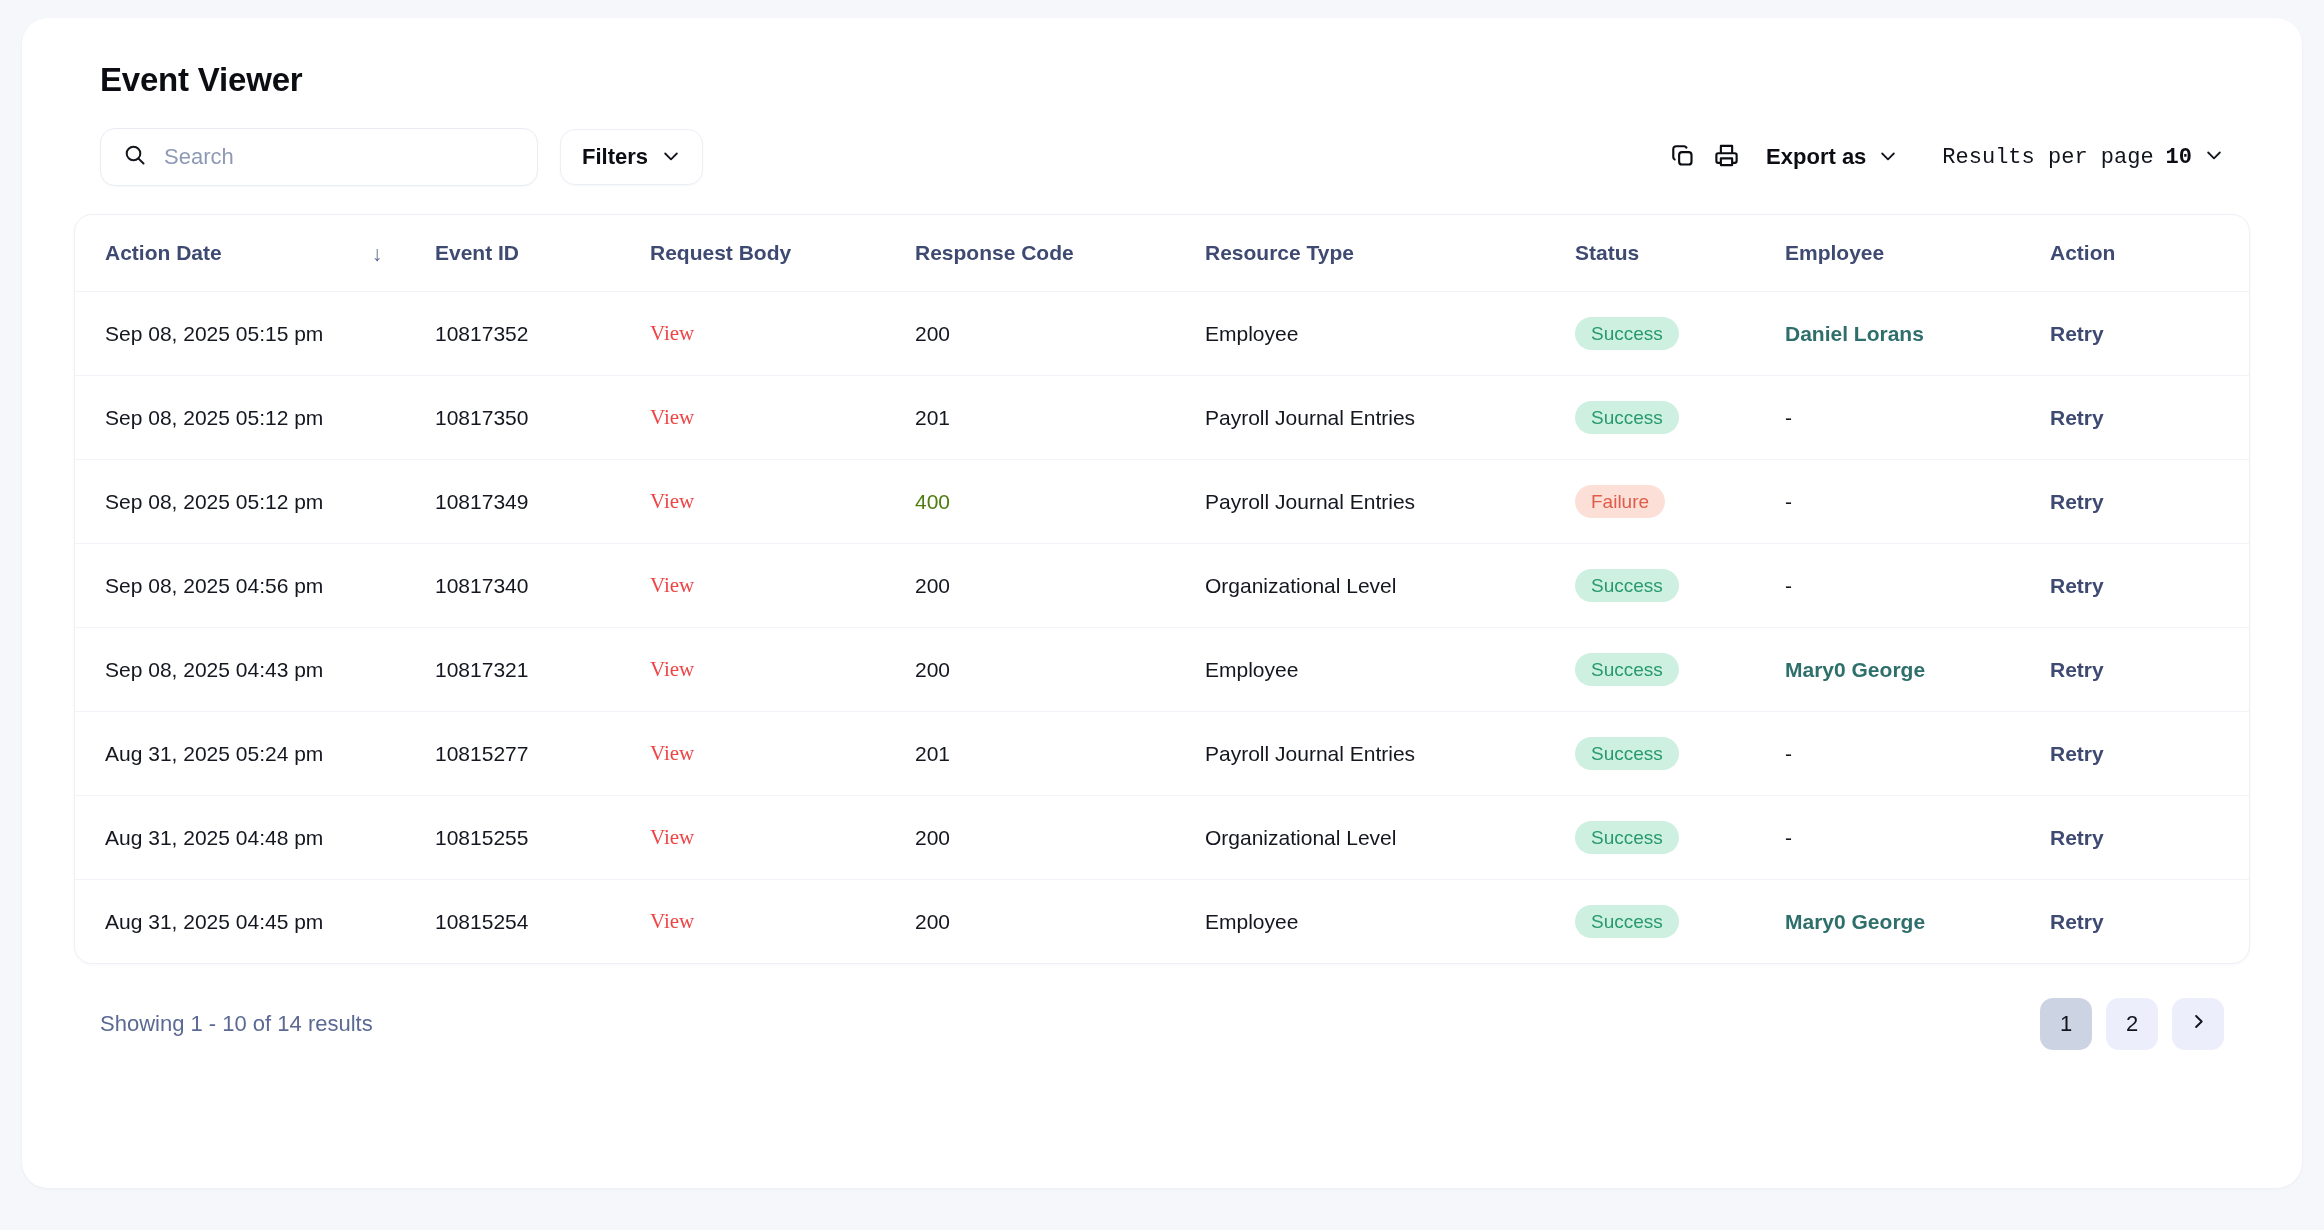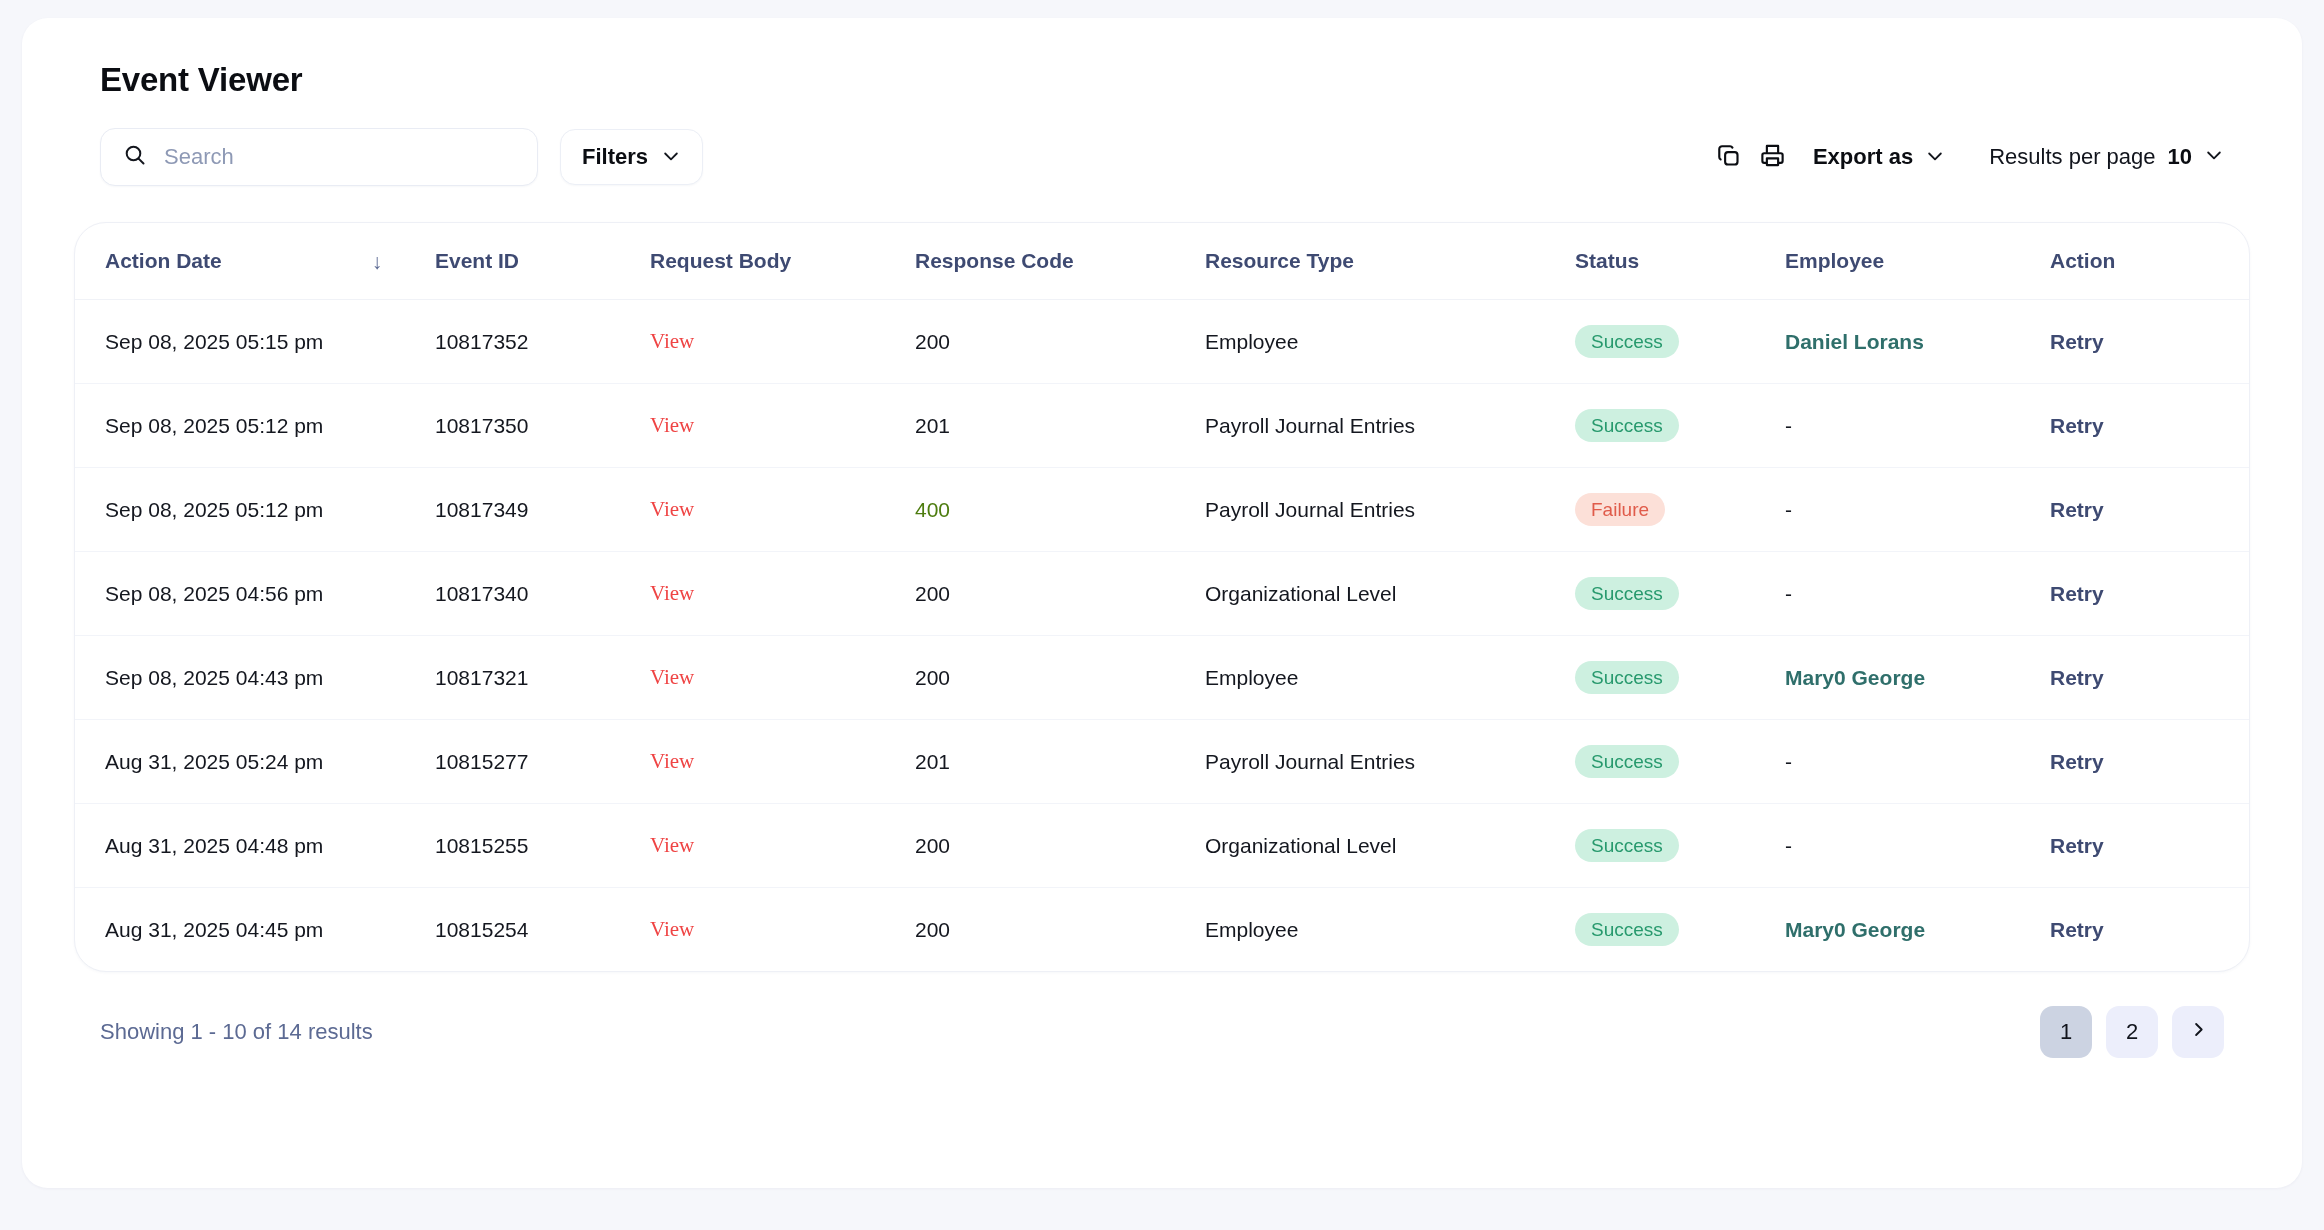--- a/index.html
+++ b/index.html
@@ -122,29 +122,30 @@
     font-size: 22px;
     font-weight: 700;
     color: #0b0d12;
   }
   .rpp {
     display: flex;
     align-items: center;
     gap: 12px;
     margin-left: 44px;
     cursor: pointer;
+    font-family: Liberation Mono, monospace;
   }
   .rpp .lbl { font-size: 22px; color: #11141c; }
   .rpp .val { font-size: 22px; font-weight: 700; color: #0b0d12; }
 
   
   .table-wrap {
-    margin-top: 34px;
+    margin-top: 26px;
     border: 1.5px solid #eef0f6;
-    border-radius: 32px;
+    border-radius: 18px;
     box-shadow: 0 1px 3px rgba(30,41,90,0.04);
     overflow: hidden;
     background: #fff;
   }
   table {
     width: 100%;
     border-collapse: collapse;
     table-layout: fixed;
   }
   thead th {

